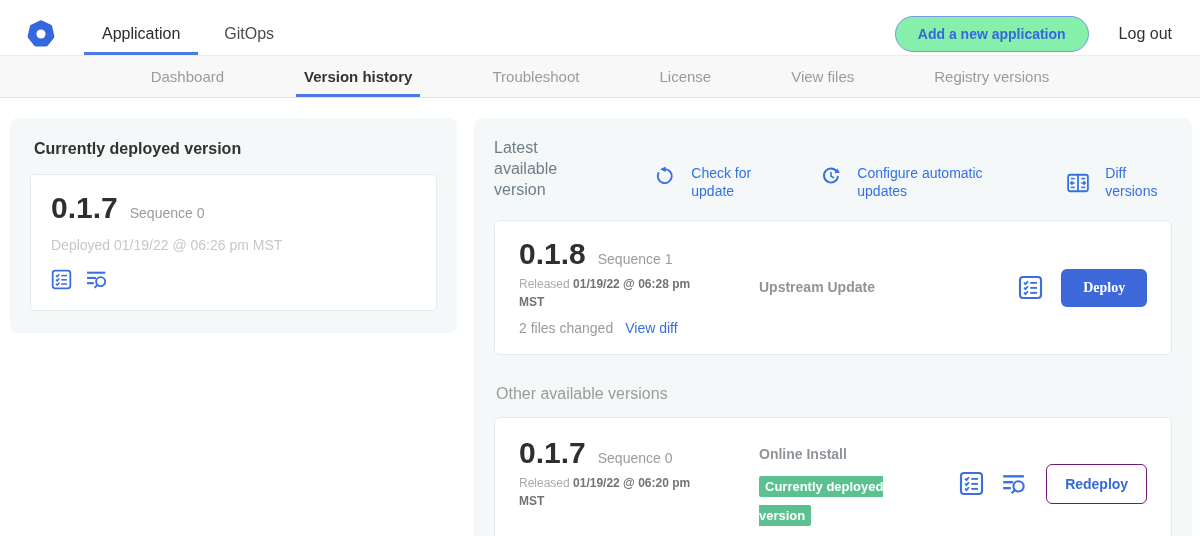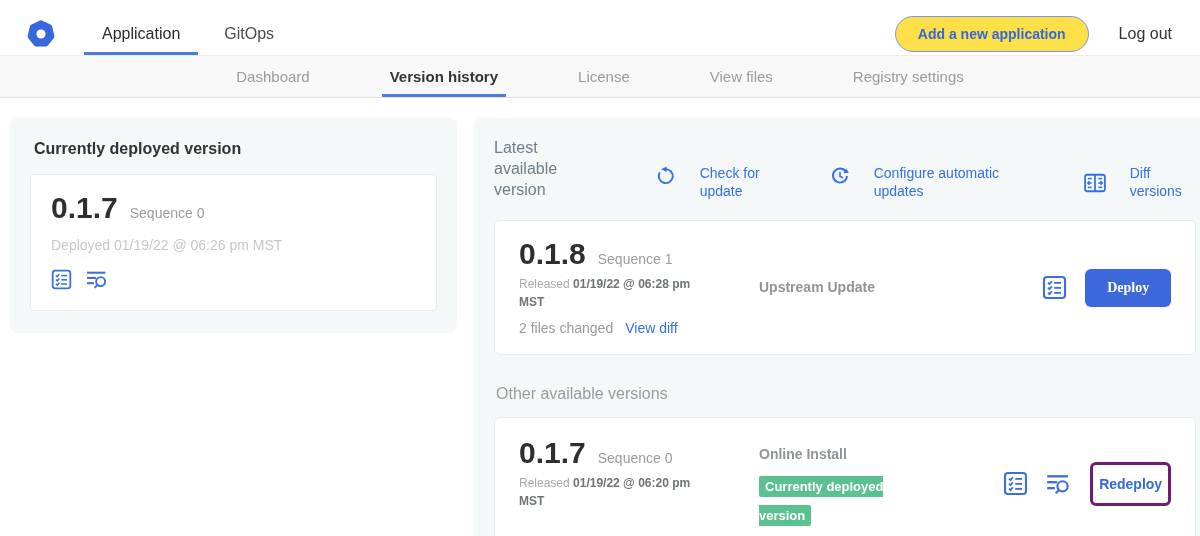--- a/index.html
+++ b/index.html
@@ -9,21 +9,21 @@
   
   .topnav { height:56px; display:flex; align-items:stretch; background:#fff;
     border-bottom:1px solid #ececec; padding:12px 28px 0 26px; }
   .logo-wrap { align-self:center; display:flex; margin-right:28px; cursor:pointer; }
   .topnav-tabs { display:flex; align-items:stretch; }
   .topnav-tab { display:flex; align-items:center; padding:0 18px; margin-right:8px;
     font-size:16px; font-weight:500; color:#4a4a4a; cursor:pointer;
     border-bottom:3px solid transparent; padding-top:3px; }
   .topnav-tab.active { color:#2b2b2b; border-bottom-color:#4c7ae5; }
   .topnav-right { margin-left:auto; display:flex; align-items:center; gap:30px; }
-  .pill-btn { background:#fde047; border:1px solid #7b97e8; color:#3568dd; font-weight:700;
+  .pill-btn { background:#86efac; border:1px solid #7b97e8; color:#3568dd; font-weight:700;
     font-size:14px; padding:9px 22px; border-radius:20px; cursor:pointer;
     font-family:"Liberation Sans", sans-serif; }
   .logout { font-size:16px; color:#323232; cursor:pointer; }
 
   
   .subnav { height:42px; background:#f8f8f8; border-bottom:1px solid #e3e3e3;
     display:flex; justify-content:center; align-items:stretch; }
   .subtab { display:flex; align-items:center; margin:0 32px; padding:3px 8px 0;
     font-size:15px; color:#9b9b9b; cursor:pointer; border-bottom:3px solid transparent; }
   .subtab.active { color:#333; font-weight:600; border-bottom-color:#4c7ae5; }
@@ -43,21 +43,21 @@
   .sequence { font-size:14px; color:#9b9b9b; margin-left:12px; }
   .deployed-at { font-size:14px; color:#c5c8cb; margin-top:14px; }
   .icon-row { margin-top:16px; display:flex; gap:14px; }
   .icon-btn { color:#3b6fe0; display:inline-flex; cursor:pointer; }
 
   
   .available-panel { flex:1; padding:20px; }
   .panel-header { display:flex; align-items:flex-end; }
   .panel-header h2 { font-size:16px; font-weight:500; color:#6e7d87; width:122px;
     line-height:1.3; margin-right:52px; }
-  .hlink { display:flex; align-items:flex-start; gap:24px; color:#3470e4; font-size:14px;
+  .hlink { display:flex; align-items:flex-start; gap:16px; color:#3470e4; font-size:14px;
     font-weight:500; line-height:1.25; cursor:pointer; text-decoration:none; margin-right:58px; }
   .hlink svg { flex:0 0 auto; margin-top:1px; }
   .hlink .w72 { width:72px; }
   .hlink .w152 { width:152px; }
   .hlink.diff { margin-left:auto; margin-right:2px; align-items:center; }
 
   .vcard { display:flex; padding:18px 24px; border-radius:6px; margin-top:20px; }
   .vinfo { width:212px; flex:0 0 212px; }
   .released { font-size:12px; line-height:1.45; margin-top:7px; width:190px; }
   .rel-prefix { color:#a7abae; }
@@ -70,22 +70,22 @@
   .vsource.pad-deep { padding-top:40px; }
   .vsource.pad-shallow { padding-top:8px; }
   .badge-line { margin-top:10px; width:152px; line-height:1.8; }
   .badge-green { background:#5cc191; color:#fff; font-size:13px; font-weight:700;
     padding:3px 6px; border-radius:2px; }
 
   .vactions { margin-left:auto; align-self:center; display:flex; align-items:center; gap:18px; }
   .btn-primary { background:#3d68da; color:#fff; border:none; border-radius:6px;
     font-size:14px; font-weight:700; padding:11px 22px; cursor:pointer;
     font-family:Liberation Serif, serif; }
-  .btn-outline { background:#fff; color:#3568dd; border:3px solid #701a75; border-radius:6px;
-    font-size:14px; font-weight:700; padding:11px 6px; cursor:pointer;
+  .btn-outline { background:#fff; color:#3568dd; border:1px solid #701a75; border-radius:6px;
+    font-size:14px; font-weight:700; padding:11px 18px; cursor:pointer;
     font-family:"Liberation Sans", sans-serif;text-align:center; }
 
   .other-title { font-size:16px; font-weight:400; color:#9b9b9b; margin:30px 0 0 2px; }
   .vcard.second { margin-top:14px; padding:20px 24px; }
 </style>
 </head>
 <body>
 
 <header class="topnav">
   <div class="logo-wrap">
@@ -100,23 +100,24 @@
   </nav>
   <div class="topnav-right">
     <button class="pill-btn">Add a new application</button>
     <div class="logout">Log out</div>
   </div>
 </header>
 
 <nav class="subnav">
   <div class="subtab">Dashboard</div>
   <div class="subtab active">Version history</div>
+  <div class="subtab">Troubleshoot</div>
   <div class="subtab">License</div>
   <div class="subtab">View files</div>
-  <div class="subtab">Registry settings</div>
+  <div class="subtab">Registry versions</div>
 </nav>
 
 <main>
 
   <section class="panel deployed-panel">
     <h2>Currently deployed version</h2>
     <div class="card deployed-card">
       <div class="version-row">
         <span class="version-num">0.1.7</span>
         <span class="sequence">Sequence 0</span>

